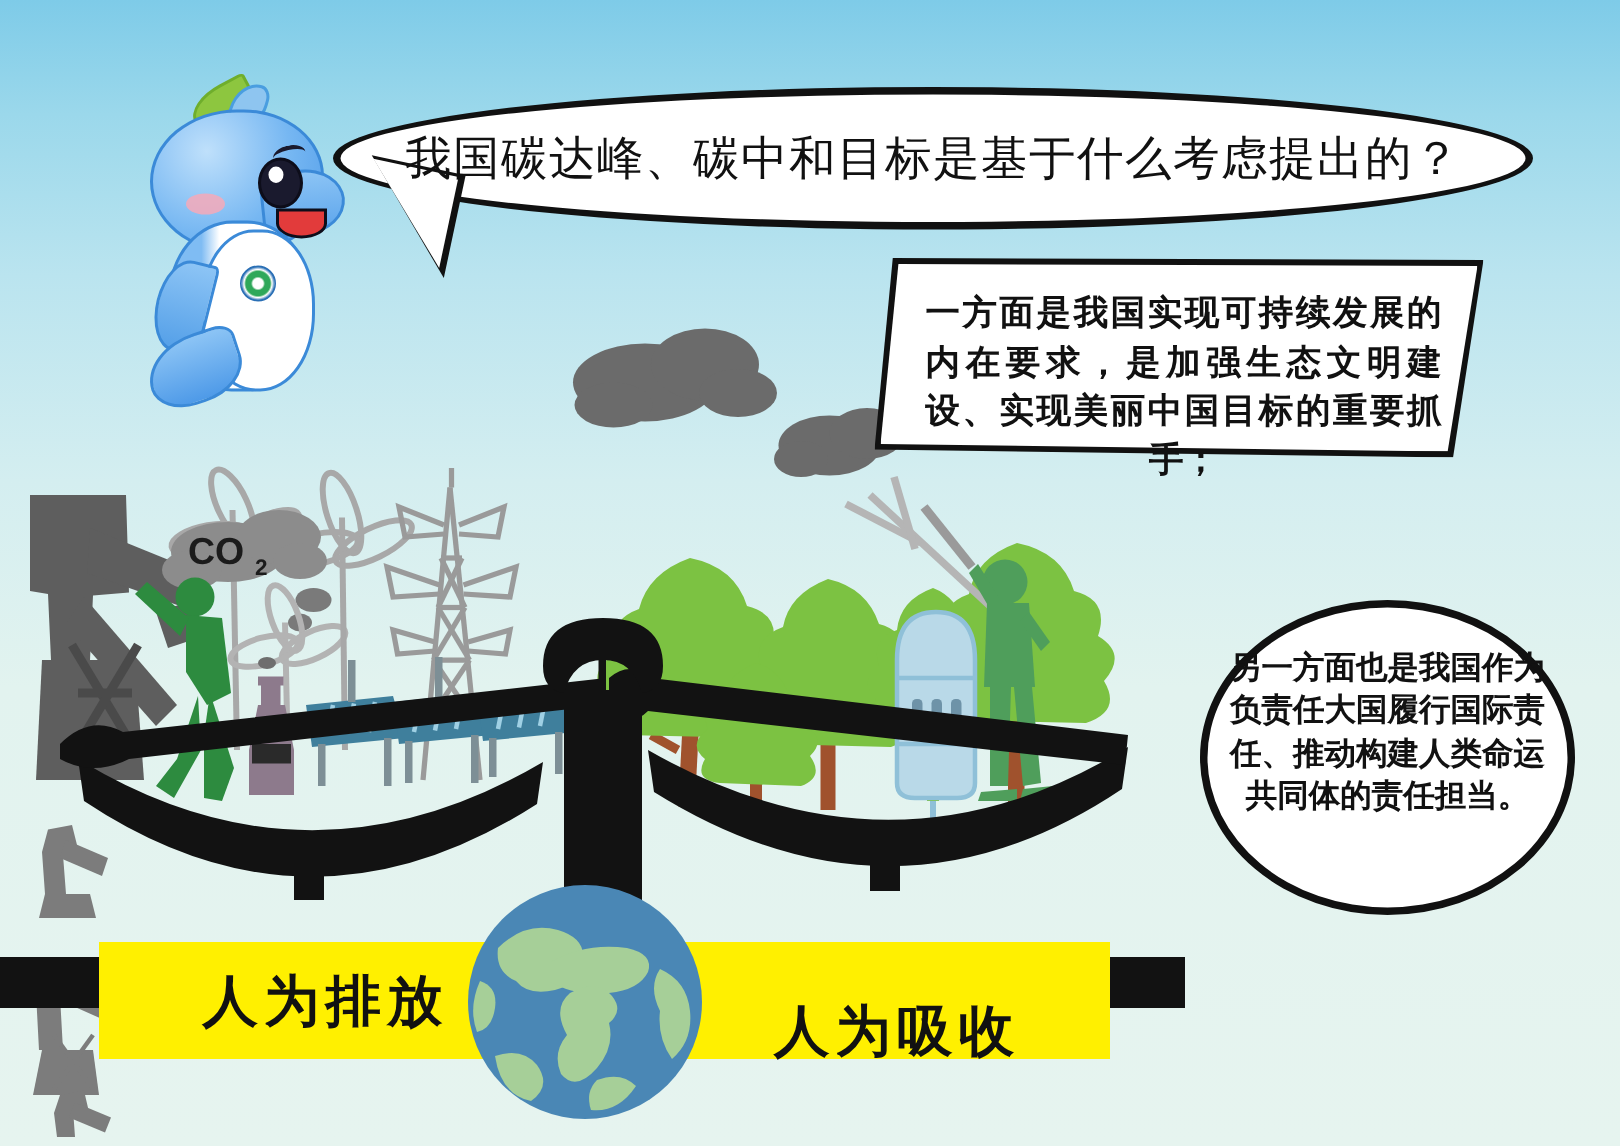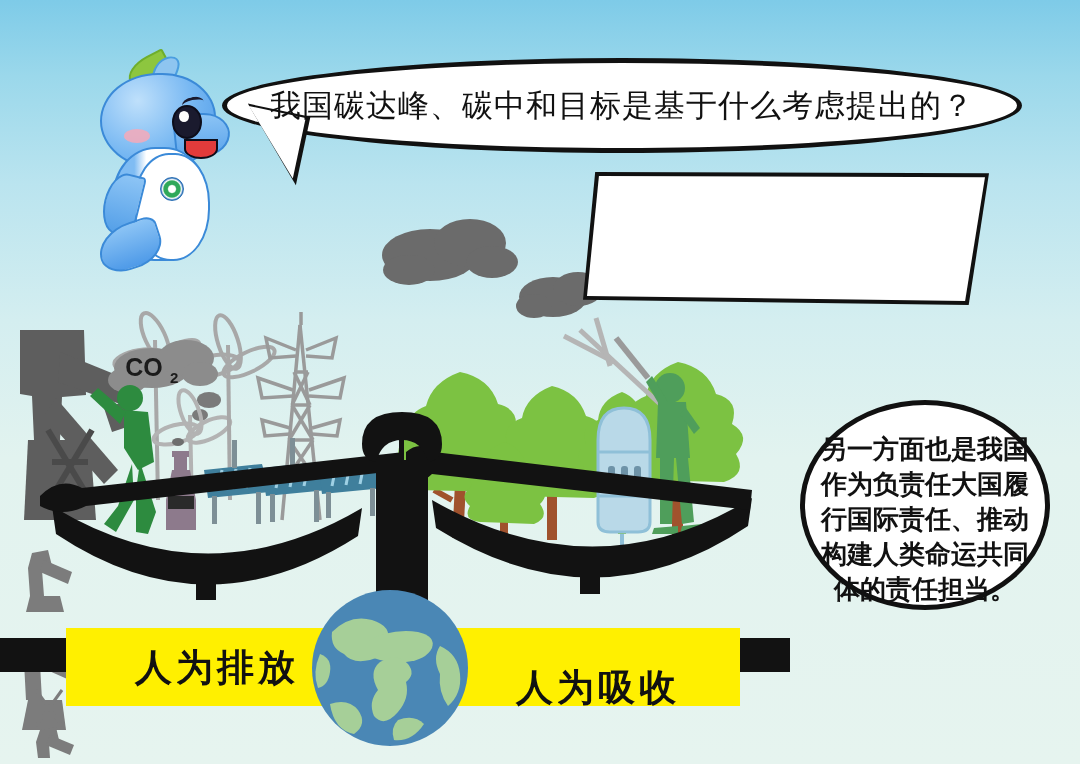--- a/index.html
+++ b/index.html
@@ -247,21 +247,21 @@
     background: #ffffff;
     border: 5px solid #111111;
     border-radius: 50%;
   }
   #note-box-2 .note-text {
     position: absolute;
     left: 18px;
     right: 18px;
     top: 32px;
     z-index: 4;
-    font-size: 26px;
+    font-size: 21px;
     font-weight: bold;
     line-height: 1.35;
     color: #111111;
     text-align: center;
   }
 
   
   #scene {
     position: absolute;
     left: 0;
@@ -588,20 +588,21 @@
   <div id="speech-bubble">
     <div class="tail-outline"></div>
     <div class="ellipse"></div>
     <div class="tail"></div>
     <div class="bubble-text">我国碳达峰、碳中和目标是基于什么考虑提出的？</div>
   </div>
 
   <div id="note-box-1">
     <div class="quad-fill"></div>
     <div class="quad-inner"></div>
+    <div class="note-text">一方面是我国实现可持续发展的内在要求，是加强生态文明建设、实现美丽中国目标的重要抓手；</div>
   </div>
 
   <div id="note-box-2">
     <div class="circ"></div>
     <div class="note-text">另一方面也是我国作为负责任大国履行国际责任、推动构建人类命运共同体的责任担当。</div>
   </div>
 
 </div>
 
 </body></html>

